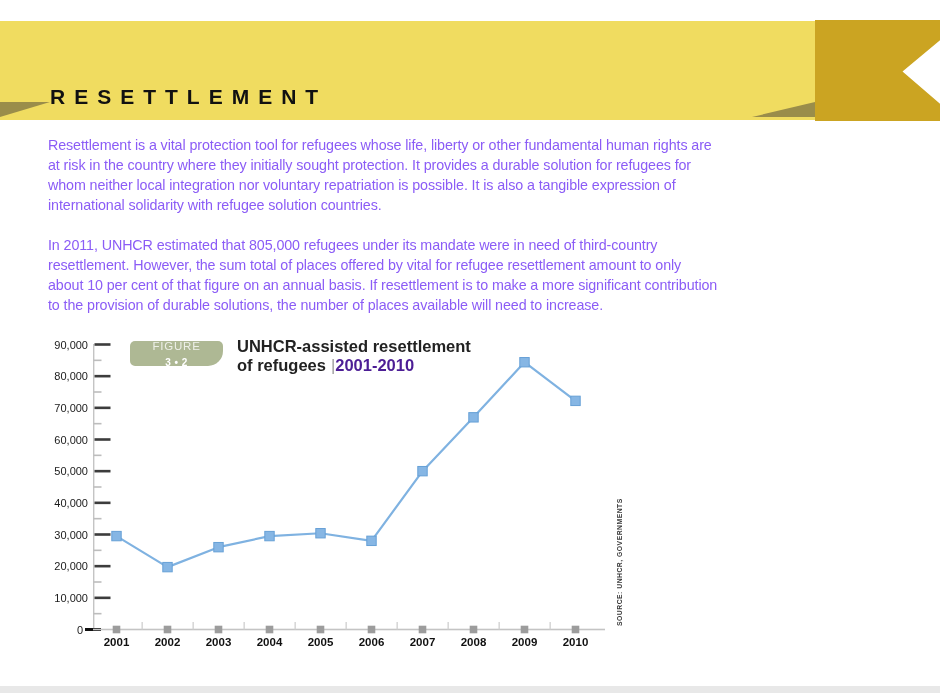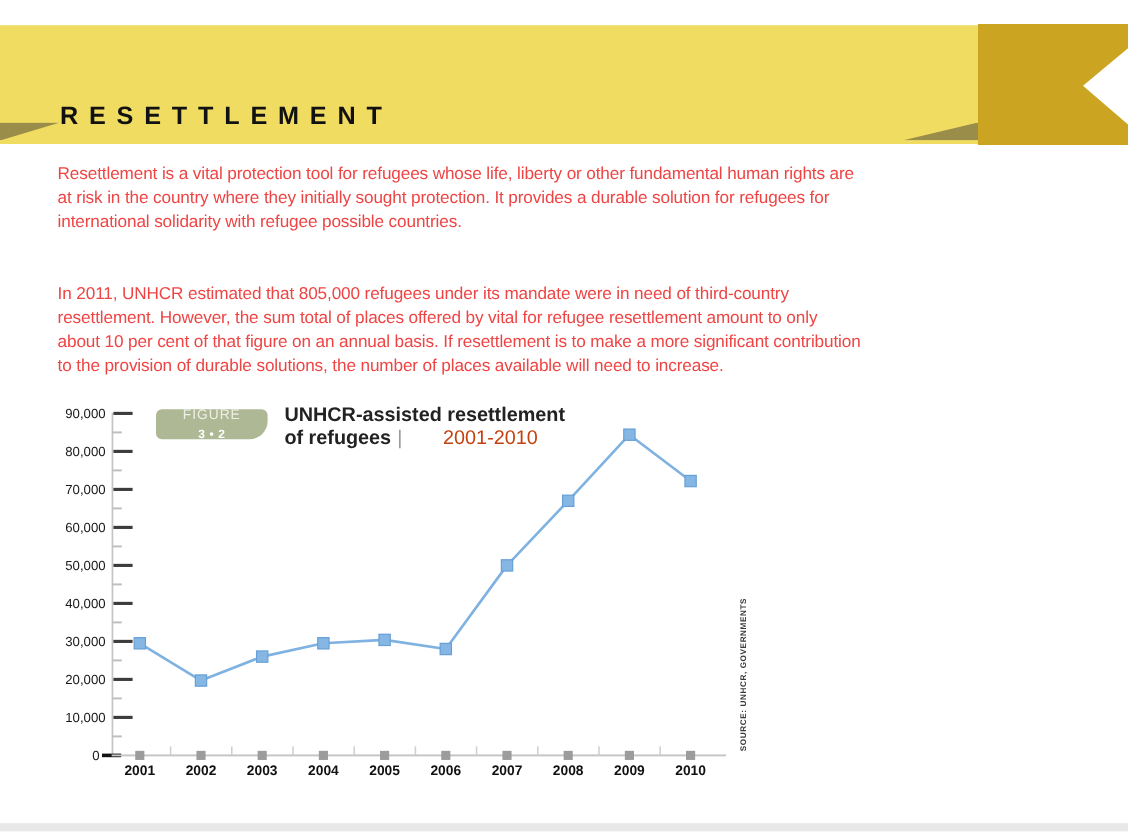--- a/index.html
+++ b/index.html
@@ -11,54 +11,55 @@
   .banner{left:0;top:21px;width:817px;height:99px;}
   .banner-title{margin:0;position:absolute;left:50px;top:63px;font-size:21px;font-weight:bold;
                 letter-spacing:9px;color:#111;line-height:26px;}
   .ribbon-tail{left:815px;top:20px;width:125px;height:101px;
                clip-path:polygon(0 0,100% 0,100% 20%,70% 51%,100% 83%,100% 100%,0 100%);}
   .fold{height:15px;top:102px;}
   .fold-left{left:0;width:50px;clip-path:polygon(0 0,100% 0,0 100%);}
   .fold-right{left:752px;width:63px;clip-path:polygon(100% 0,100% 100%,0 100%);}
 
   
-  .para{left:48px;width:845px;font-size:14.3px;line-height:20px;letter-spacing:-0.1px;color:#ef4444;}
+  .para{left:48px;width:845px;font-size:14.3px;line-height:20px;letter-spacing:-0.1px;color:#8b5cf6;}
   .para-1{top:135px;}
   .para-2{top:235px;}
 
   
   .figure{left:40px;top:335px;width:620px;height:330px;}
   #chart-svg{position:absolute;left:0;top:0;}
   #chart-svg text{font-family:"Liberation Sans",sans-serif;}
   .figure-badge{position:absolute;left:90px;top:6px;width:93px;height:25px;
                 border-radius:5px 5px 15px 5px;display:flex;align-items:center;
                 justify-content:center;gap:5px;}
   .fig-word{font-size:11.5px;letter-spacing:0.8px;color:rgba(255,255,255,0.78);}
   .fig-num{font-size:10px;font-weight:bold;color:#ffffff;letter-spacing:0.5px;}
   .figure-title{position:absolute;left:197px;top:2px;line-height:19px;font-size:16.5px;color:#222;}
   .ft-line1,.ft-bold{font-weight:bold;}
   .ft-sep{color:#9a9a9a;font-weight:normal;margin-left:5px;}
-  .ft-period{font-weight:normal;color:#c2410c;padding-left:34px;}
+  .ft-period{font-weight:bold;color:#4c1d95;}
 
   .bottom-strip{left:0;top:686px;width:940px;height:7px;background:#e8e8e8;}
 </style>
 </head>
 <body>
 
 <div class="abs banner" style="background: rgb(240, 220, 96);">
   <h1 class="banner-title">RESETTLEMENT</h1>
 </div>
 <div class="abs ribbon-tail" style="background: rgb(203, 164, 34);"></div>
 <div class="abs fold fold-left" style="background: rgb(154, 141, 74);"></div>
 <div class="abs fold fold-right" style="background: rgb(154, 141, 74);"></div>
 
 <div class="abs para para-1">
     <div>Resettlement is a vital protection tool for refugees whose life, liberty or other fundamental human rights are</div>
     <div>at risk in the country where they initially sought protection. It provides a durable solution for refugees for</div>
-    <div>international solidarity with refugee possible countries.</div>
+    <div>whom neither local integration nor voluntary repatriation is possible. It is also a tangible expression of</div>
+    <div>international solidarity with refugee solution countries.</div>
   </div>
 <div class="abs para para-2">
     <div>In 2011, UNHCR estimated that 805,000 refugees under its mandate were in need of third-country</div>
     <div>resettlement. However, the sum total of places offered by vital for refugee resettlement amount to only</div>
     <div>about 10 per cent of that figure on an annual basis. If resettlement is to make a more significant contribution</div>
     <div>to the provision of durable solutions, the number of places available will need to increase.</div>
   </div>
 
 <div class="abs figure">
   <svg id="chart-svg" viewBox="0 0 620 330" width="620" height="330">

